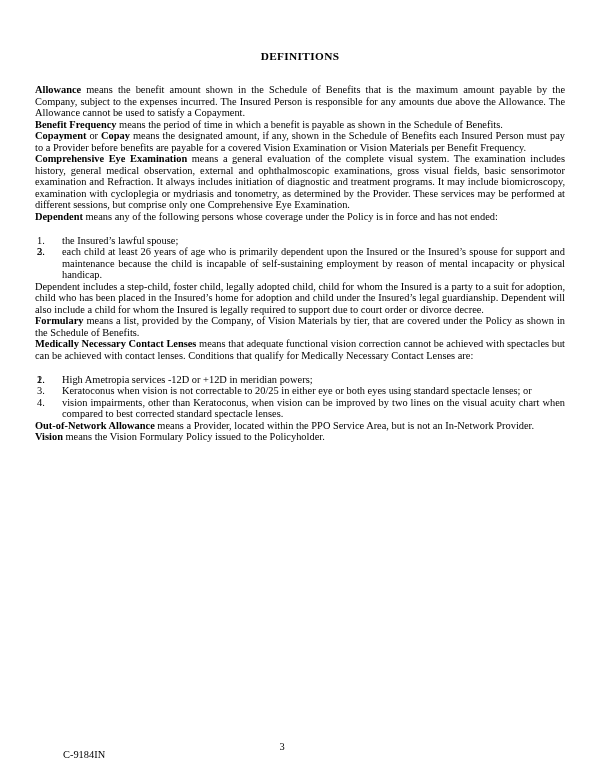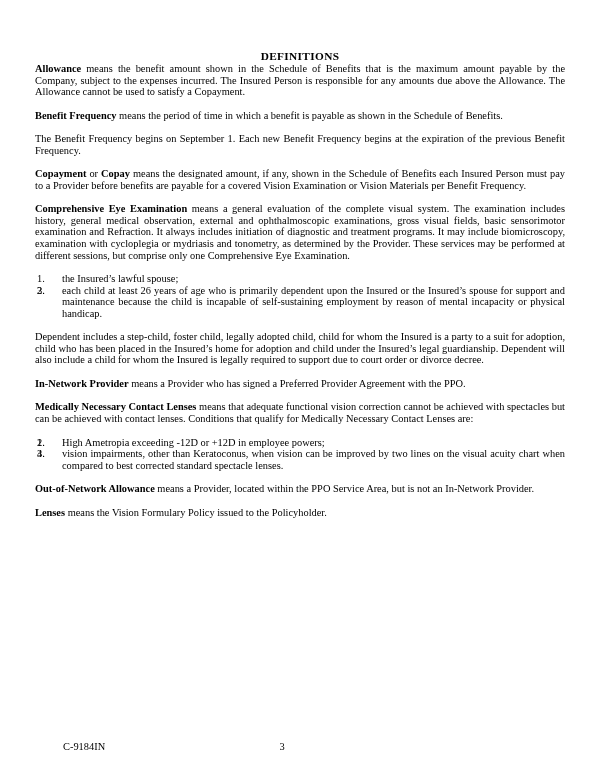--- a/index.html
+++ b/index.html
@@ -34,22 +34,22 @@
   }
   .para {
     font-size: 10.4px;
     line-height: 11.55px;
     text-align: justify;
     text-justify: inter-word;
     margin: 0;
     padding: 0;
     hyphens: none;
   }
-  .para.gap-lg { margin-top: 12px; }
-  .para.gap-first { }
+  .para.gap-lg { margin-top: 0; }
+  .para.gap-first { margin-top: 21px; }
   .term {
     font-weight: bold;
   }
   ol.numlist {
     list-style: none;
     margin: 12px 0 0 0;
     padding: 0;
     font-size: 10.4px;
     line-height: 11.55px;
   }
@@ -70,21 +70,21 @@
     position: absolute;
     left: 35px;
     right: 35px;
     top: 741px;
     font-size: 10.4px;
     line-height: 12px;
   }
   .footer .doc-code {
     position: absolute;
     left: 0;
-    top: 0;
+    top: 8px;
     padding-left: 28px;
   }
   .footer .page-num {
     position: absolute;
     left: 0;
     right: 0;
     top: 0;
     text-align: center;
     padding-right: 36px;
   }
@@ -93,51 +93,51 @@
 <body>
 
 <div class="page">
 
   <h1 class="doc-title">DEFINITIONS</h1>
 
   <p class="para gap-first"><span class="term">Allowance</span><span> means the benefit amount shown in the Schedule of Benefits that is the maximum amount payable by the Company, subject to the expenses incurred. The Insured Person is responsible for any amounts due above the Allowance. The Allowance cannot be used to satisfy a Copayment.</span></p>
 
   <p class="para gap-lg"><span class="term">Benefit Frequency</span><span> means the period of time in which a benefit is payable as shown in the Schedule of Benefits.</span></p>
 
-  <p class="para gap-lg">The Benefit Frequency begins on September 1. Each new Benefit Frequency begins at the expiration of the previous Benefit Frequency.</p>
 
   <p class="para gap-lg"><span class="term">Copayment</span><span> or </span><span class="term">Copay</span><span> means the designated amount, if any, shown in the Schedule of Benefits each Insured Person must pay to a Provider before benefits are payable for a covered Vision Examination or Vision Materials per Benefit Frequency.</span></p>
 
   <p class="para gap-lg"><span class="term">Comprehensive Eye Examination</span><span> means a general evaluation of the complete visual system. The examination includes history, general medical observation, external and ophthalmoscopic examinations, gross visual fields, basic sensorimotor examination and Refraction. It always includes initiation of diagnostic and treatment programs. It may include biomicroscopy, examination with cycloplegia or mydriasis and tonometry, as determined by the Provider. These services may be performed at different sessions, but comprise only one Comprehensive Eye Examination.</span></p>
 
+  <p class="para gap-lg"><span class="term">Dependent</span><span> means any of the following persons whose coverage under the Policy is in force and has not ended:</span></p>
 
   <ol class="numlist">
     <li><span class="num">1.</span><span>the Insured’s lawful spouse;</span></li>
     <li><span class="num">2.</span></li>
     <li><span class="num">3.</span><span>each child at least 26 years of age who is primarily dependent upon the Insured or the Insured’s spouse for support and maintenance because the child is incapable of self-sustaining employment by reason of mental incapacity or physical handicap.</span></li>
   </ol>
 
   <p class="para gap-lg">Dependent includes a step-child, foster child, legally adopted child, child for whom the Insured is a party to a suit for adoption, child who has been placed in the Insured’s home for adoption and child under the Insured’s legal guardianship. Dependent will also include a child for whom the Insured is legally required to support due to court order or divorce decree.</p>
 
+  <p class="para gap-lg"><span class="term">Formulary</span><span> means a list, provided by the Company, of Vision Materials by tier, that are covered under the Policy as shown in the Schedule of Benefits.</span></p>
 
 
 
-  <p class="para gap-lg"><span class="term">In-Network Provider</span><span> means a Provider who has signed a Preferred Provider Agreement with the PPO.</span></p>
 
   <p class="para gap-lg"><span class="term">Medically Necessary Contact Lenses</span><span> means that adequate functional vision correction cannot be achieved with spectacles but can be achieved with contact lenses. Conditions that qualify for Medically Necessary Contact Lenses are:</span></p>
 
   <ol class="numlist">
     <li><span class="num">1.</span></li>
-    <li><span class="num">2.</span><span>High Ametropia exceeding -12D or +12D in employee powers;</span></li>
-    <li><span class="num">3.</span></li>
+    <li><span class="num">2.</span><span>High Ametropia services -12D or +12D in meridian powers;</span></li>
+    <li><span class="num">3.</span><span>Keratoconus when vision is not correctable to 20/25 in either eye or both eyes using standard spectacle lenses; or</span></li>
     <li><span class="num">4.</span><span>vision impairments, other than Keratoconus, when vision can be improved by two lines on the visual acuity chart when compared to best corrected standard spectacle lenses.</span></li>
   </ol>
 
   <p class="para gap-lg"><span class="term">Out-of-Network Allowance</span><span> means a Provider, located within the PPO Service Area, but is not an In-Network Provider.</span></p>
 
-  <p class="para gap-lg"><span class="term">Lenses</span><span> means the Vision Formulary Policy issued to the Policyholder.</span></p>
+  <p class="para gap-lg"><span class="term">Vision</span><span> means the Vision Formulary Policy issued to the Policyholder.</span></p>
 
 </div>
 
 <div class="footer">
   <span class="doc-code">C-9184IN</span>
   <span class="page-num">3</span>
 </div>
 
 </body></html>

